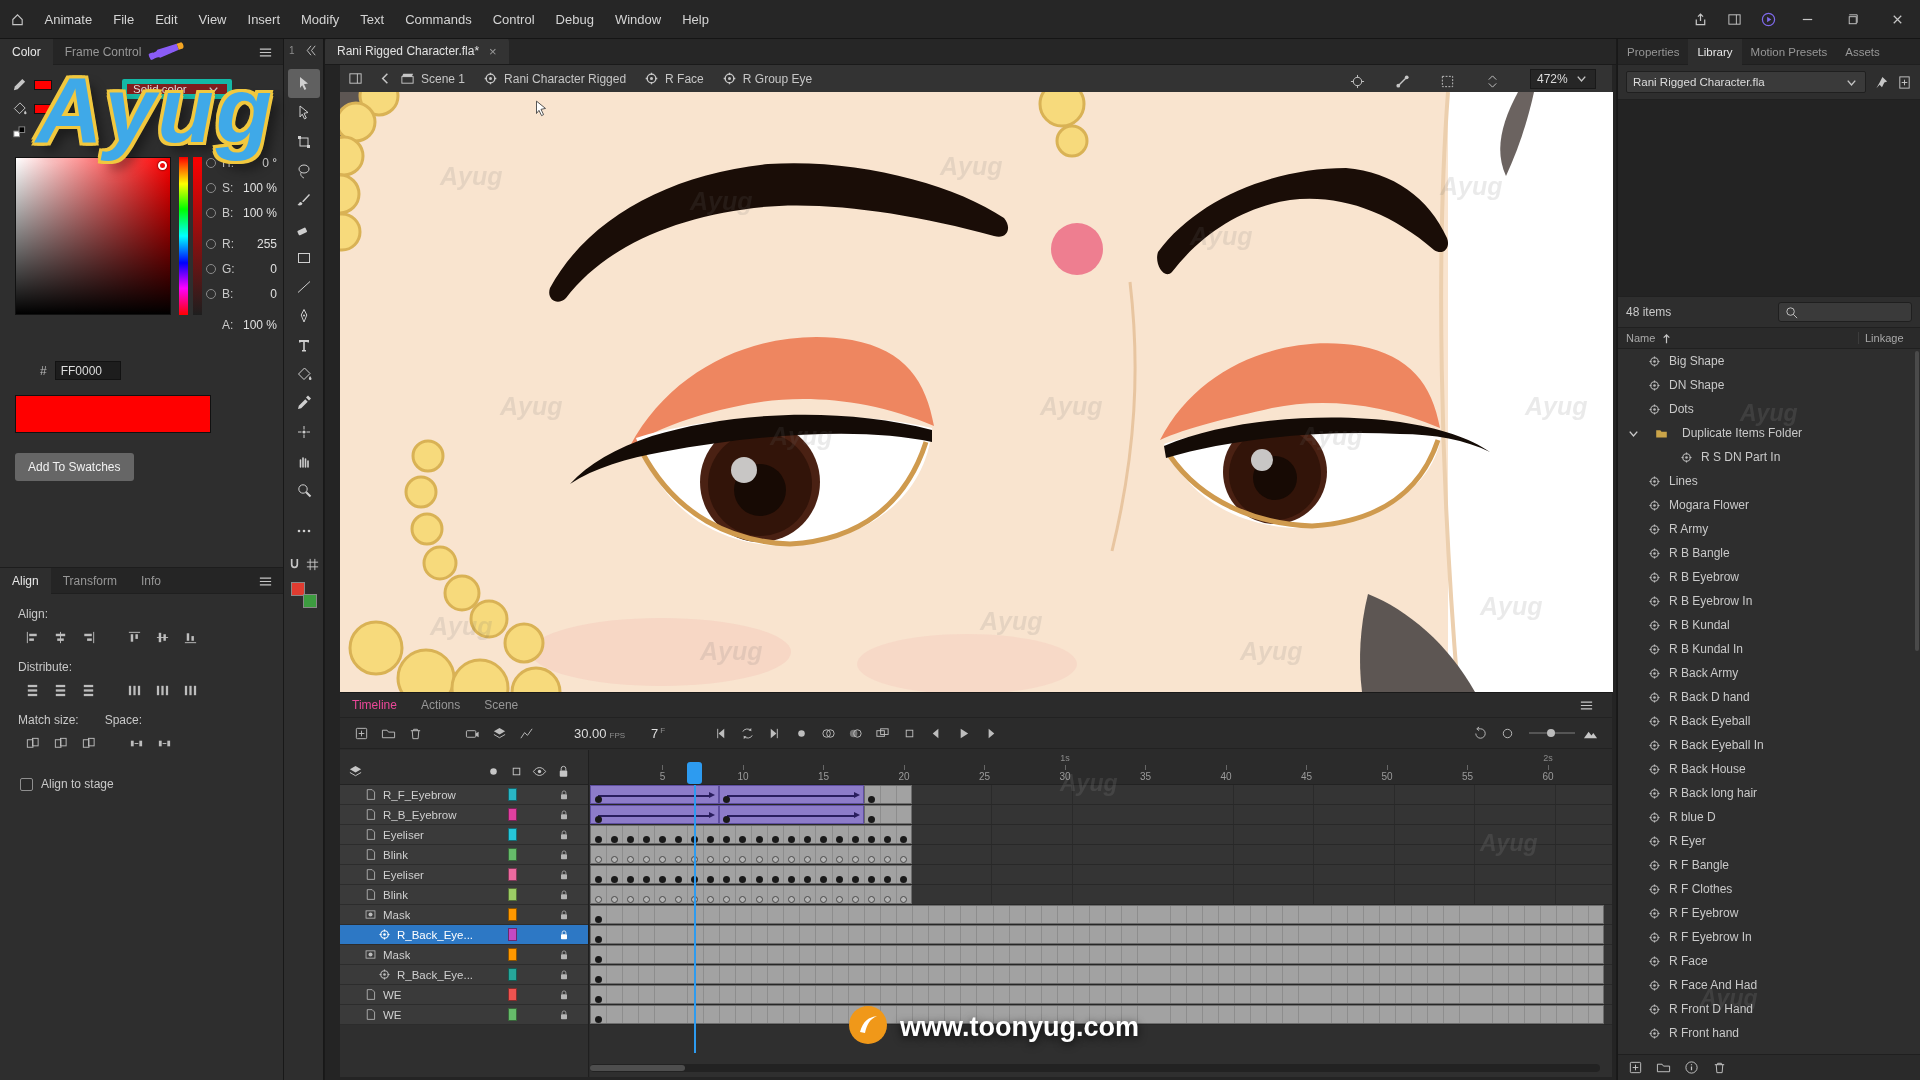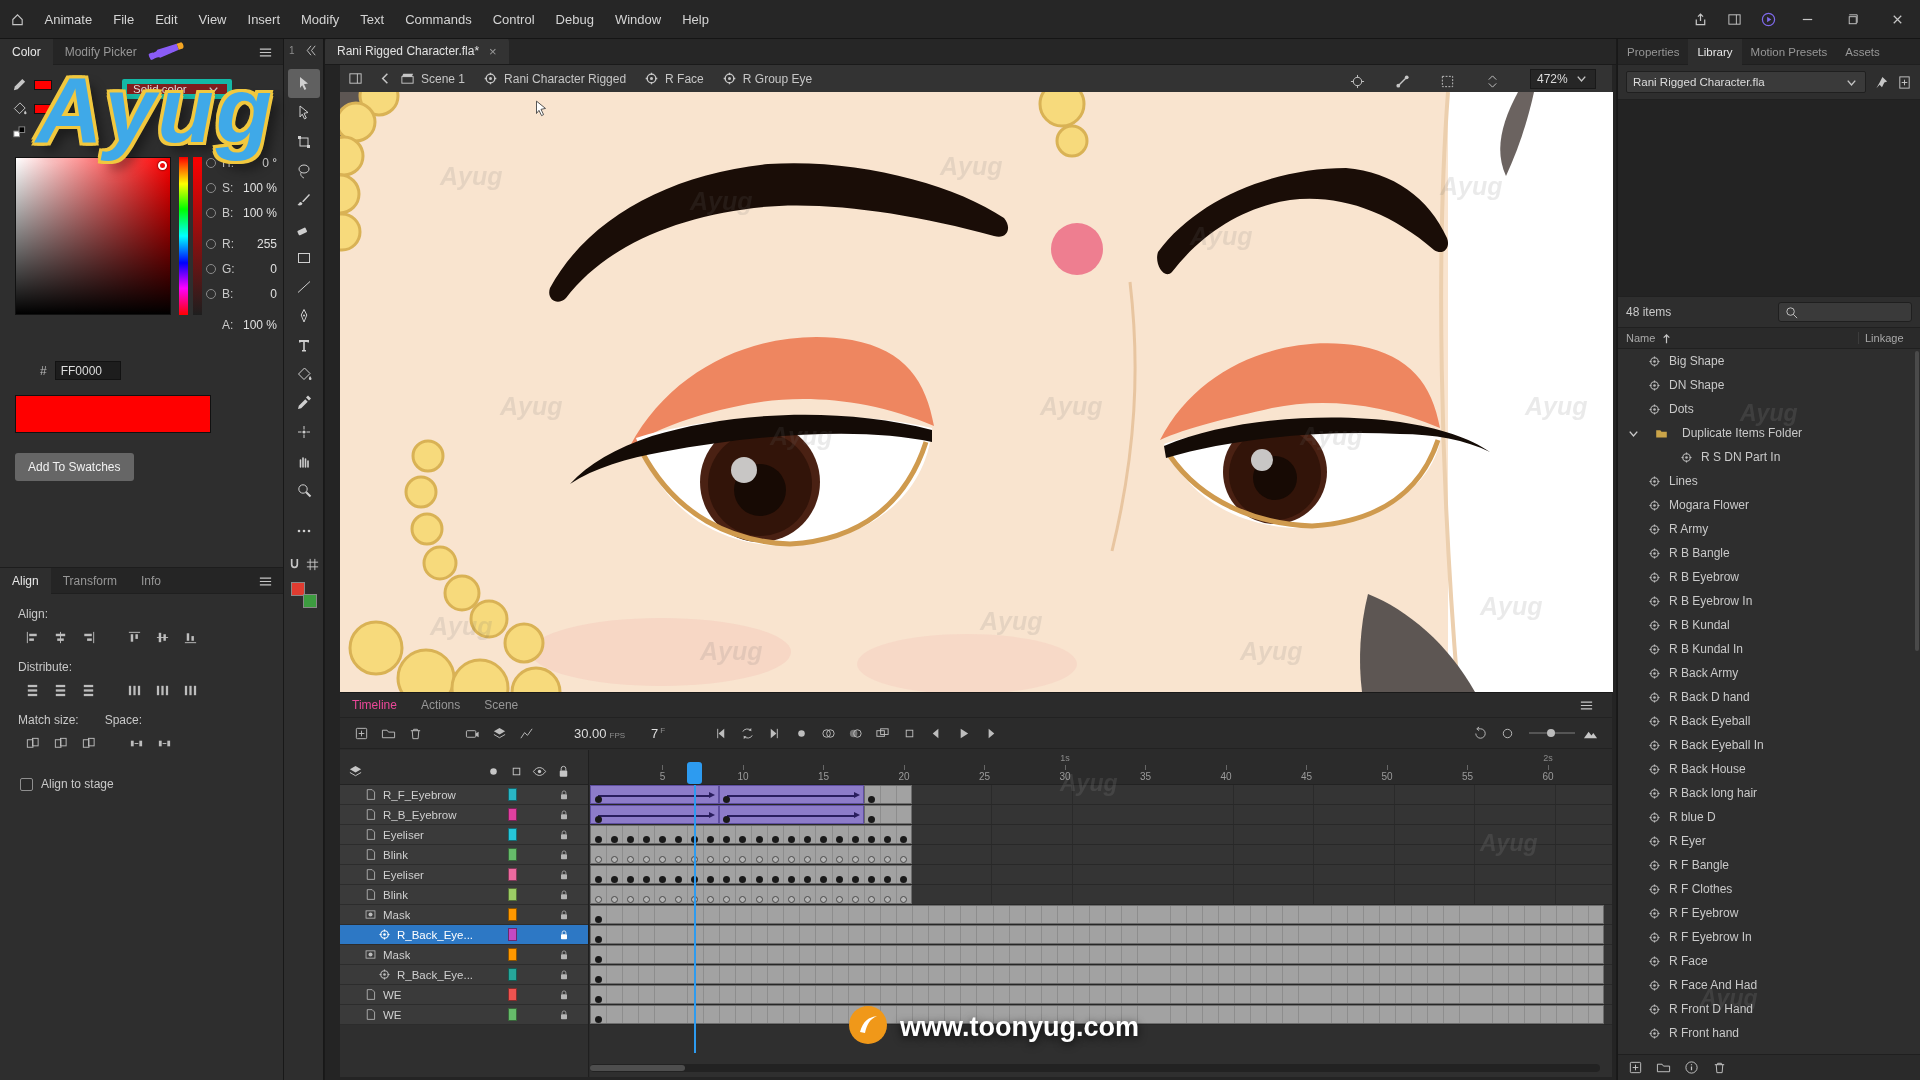--- a/index.html
+++ b/index.html
@@ -210,21 +210,21 @@
             <path d="M4 4l8 8M12 4l-8 8" stroke="currentColor" stroke-width="1.3"></path>
           </svg>
         </span>
     </div>
   </header>
 
   <div id="left-col">
     <div id="color-panel">
       <div class="ptabbar" id="color-tabs">
           <div class="ptab active">Color</div>
-          <div class="ptab">Modify Picker</div>
+          <div class="ptab">Frame Control</div>
         </div>
       <span class="ib ptab-menu" style="position:absolute;right:2px;top:6px">
           <svg viewBox="0 0 16 16" class="ico">
             <path d="M2 4.5h12M2 8h12M2 11.5h12" stroke="currentColor" stroke-width="1.3"></path>
           </svg>
         </span>
       <div class="cp-body">
         <div id="fill-tools">
           <div class="ftrow">
               <span class="ib">

